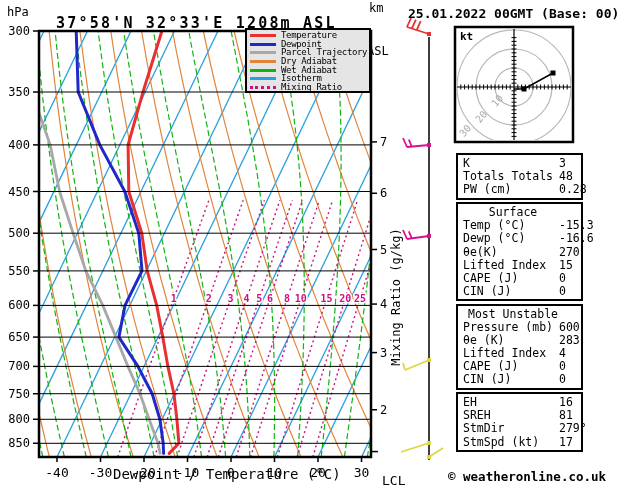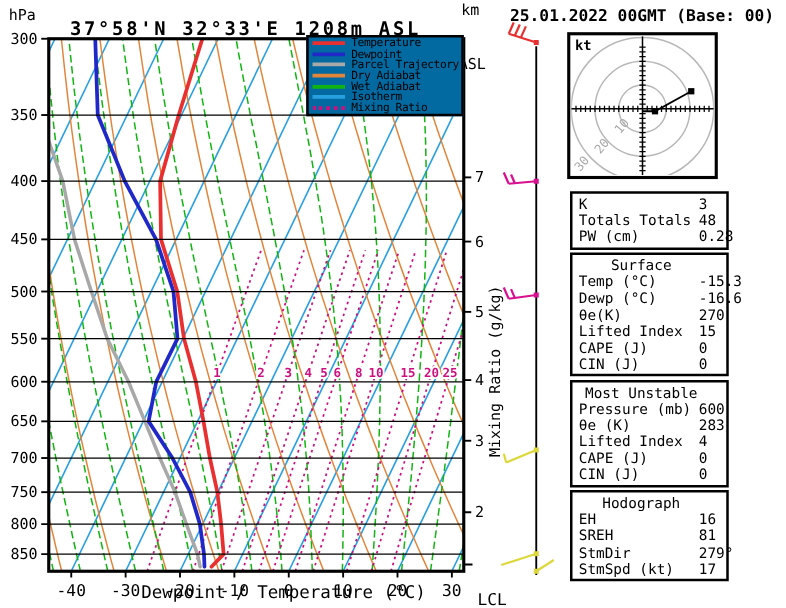--- a/index.html
+++ b/index.html
@@ -11,21 +11,21 @@
   .hpa{left:7px;top:5px;font-size:12px;}
   .km{left:369px;top:1px;font-size:12px;}
   .asl{left:367px;top:4px;font-size:12px;margin-top:40px;}
   .date{left:408px;top:6px;font-size:13px;font-weight:bold;}
   .xlabel{left:113px;top:466px;font-size:14px;}
   .mrlabel{left:396px;top:297px;font-size:12px;transform:translate(-50%,-50%) rotate(-90deg);}
   .lcl{left:382px;top:445px;font-size:13px;margin-top:28px;}
   .kt{left:460px;top:30px;font-size:11px;font-weight:bold;}
   .copyright{left:448px;top:469px;font-size:12.5px;font-weight:bold;}
   .legend{position:absolute;left:245px;top:28px;width:126px;height:65px;border:2px solid #000;
-          background:#0369a1;box-sizing:border-box;padding:1px 0 0 3px;}
+          background:#e5e5e5;box-sizing:border-box;padding:1px 0 0 3px;}
   .lrow{height:8.7px;line-height:8.7px;font-size:9px;letter-spacing:-0.35px;white-space:nowrap;}
   .lswatch{display:inline-block;width:26px;height:3px;margin-right:5px;vertical-align:middle;}
   .lswatch.dot{height:0;border-top:3px dotted #cc1080;background:none!important;}
   .sbox{position:absolute;left:456px;width:127px;border:2px solid #000;background:#fff;
         box-sizing:border-box;padding:2px 0 1px 5px;font-size:11.5px;}
   .srow{position:relative;height:13.2px;line-height:13.2px;white-space:nowrap;}
   .shead{height:13.2px;line-height:13.2px;text-align:center;padding-right:18px;}
   .sv{position:absolute;left:96px;top:0;}
 </style>
 </head>
@@ -353,20 +353,20 @@
   <div class="sbox" style="top:303.5px;">
     <div class="shead">Most Unstable</div>
     <div class="srow"><span>Pressure (mb)</span><span class="sv">600</span></div>
     <div class="srow"><span>θe (K)</span><span class="sv">283</span></div>
     <div class="srow"><span>Lifted Index</span><span class="sv">4</span></div>
     <div class="srow"><span>CAPE (J)</span><span class="sv">0</span></div>
     <div class="srow"><span>CIN (J)</span><span class="sv">0</span></div>
   </div>
 
   <div class="sbox" style="top:392px;">
-    <div class="shead">Hodograph</div>
     <div class="srow"><span>EH</span><span class="sv">16</span></div>
     <div class="srow"><span>SREH</span><span class="sv">81</span></div>
     <div class="srow"><span>StmDir</span><span class="sv">279°</span></div>
     <div class="srow"><span>StmSpd (kt)</span><span class="sv">17</span></div>
   </div>
 
+  <div class="t copyright">© weatheronline.co.uk</div>
 </div>
 
 </body></html>

